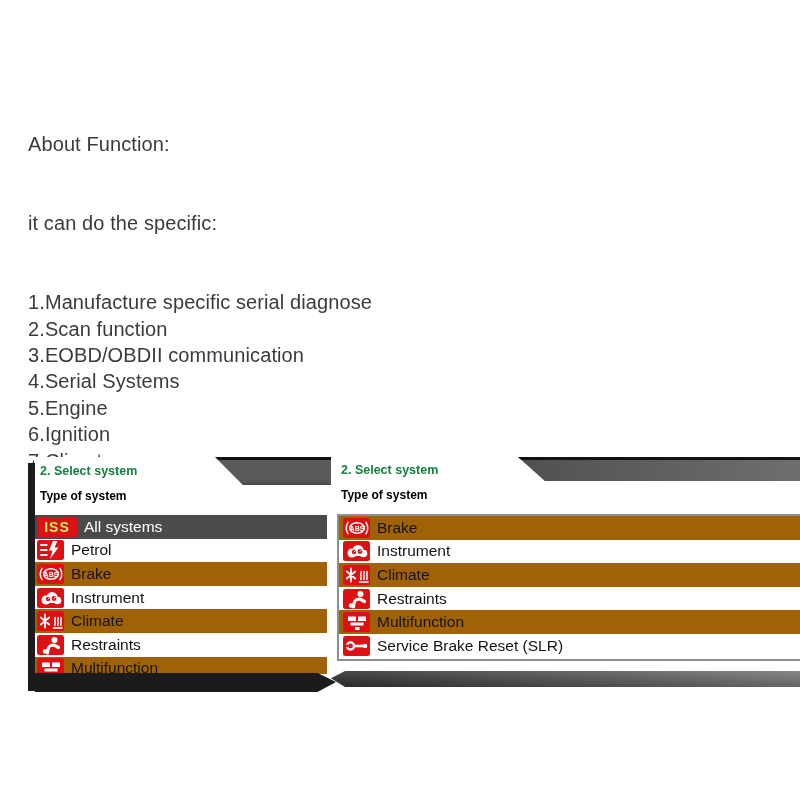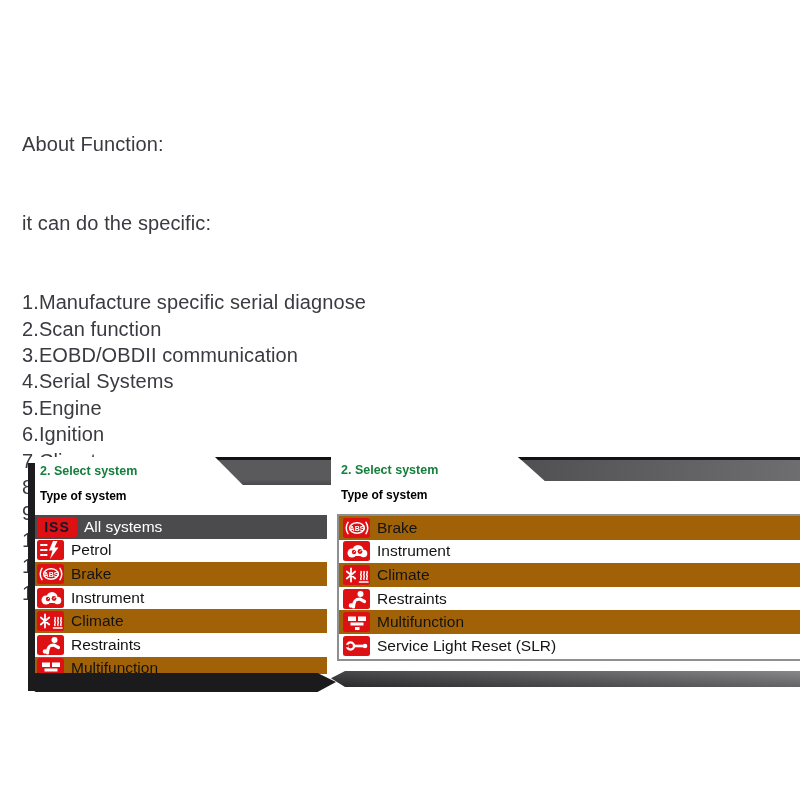--- a/index.html
+++ b/index.html
@@ -1,20 +1,20 @@
 <!DOCTYPE html>
 <html><head>
 <meta charset="utf-8">
 <style>
   html,body{margin:0;padding:0;background:#fff;}
   body{font-family:"Liberation Sans","DejaVu Sans",sans-serif;}
   #page{position:relative;width:800px;height:800px;background:#ffffff;overflow:hidden;}
 
   
-  .about{position:absolute;left:22px;top:78px;font-size:20px;line-height:26.4px;
+  .about{position:absolute;left:28px;top:78px;font-size:20px;line-height:26.4px;
          color:#3a3a40;letter-spacing:.1px;white-space:pre;}
   .about .line{height:26.4px;}
 
   
   .panel-left{position:absolute;left:34px;top:457px;width:296px;height:217px;background:#fff;}
   .panel-right{position:absolute;left:333px;top:456px;width:467px;height:216px;background:#fff;}
 
   .step{position:absolute;font-weight:bold;font-size:12.5px;color:#15803d;}
   .step.l{left:40px;top:464px;}
   .step.r{left:341px;top:463px;}
@@ -44,21 +44,21 @@
     border:2px solid #8f8f91;border-right:none;background:#fff;overflow:hidden;box-sizing:border-box;}
 
   .row{height:23.6px;display:flex;align-items:center;gap:7px;padding-left:3px;
        font-size:15.5px;color:#131313;}
   .rows-right .row{padding-left:4px;}
   .row.selected{background:#4b4b4d;color:#fff;}
   .row.striped{background:#a16207;}
 
   .sysicon{width:27px;height:20px;background:#dd1114;border-radius:2.5px;flex:0 0 auto;
            display:flex;align-items:center;justify-content:center;overflow:hidden;}
-  .sysicon.wide{width:40px;color:#0f172a;font-weight:bold;font-size:14px;letter-spacing:1px;}
+  .sysicon.wide{width:40px;color:#bef264;font-weight:bold;font-size:14px;letter-spacing:1px;}
   .sysicon svg{display:block;}
   .syslabel{white-space:nowrap;}
 </style>
 </head>
 <body>
 
 <div id="page">
 
   <div class="about">
     <div class="line">About Function:</div>
@@ -208,20 +208,20 @@
       </div>
       <div class="row">
         <span class="sysicon">
           <svg width="24" height="20" viewBox="0 0 24 20">
       <circle cx="5.5" cy="10" r="3.6" stroke="#fff" fill="none" stroke-linecap="round" stroke-width="2.3"></circle>
       <rect x="0" y="8.7" width="3" height="2.6" fill="#dd1114"></rect>
       <rect x="8" y="8.7" width="10.5" height="2.6" fill="#fff"></rect>
       <circle cx="20" cy="10" r="2.3" fill="#fff"></circle>
           </svg>
         </span>
-        <span class="syslabel">Service Light Reset (SLR)</span>
+        <span class="syslabel">Service Brake Reset (SLR)</span>
       </div>
     </div>
 
   <div class="bar-left"></div>
   <div class="bar-right"></div>
 
 </div>
 
 </body></html>

